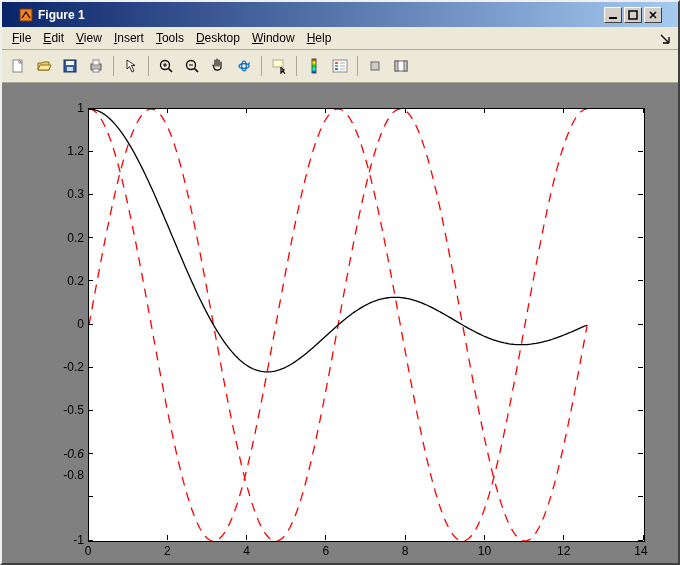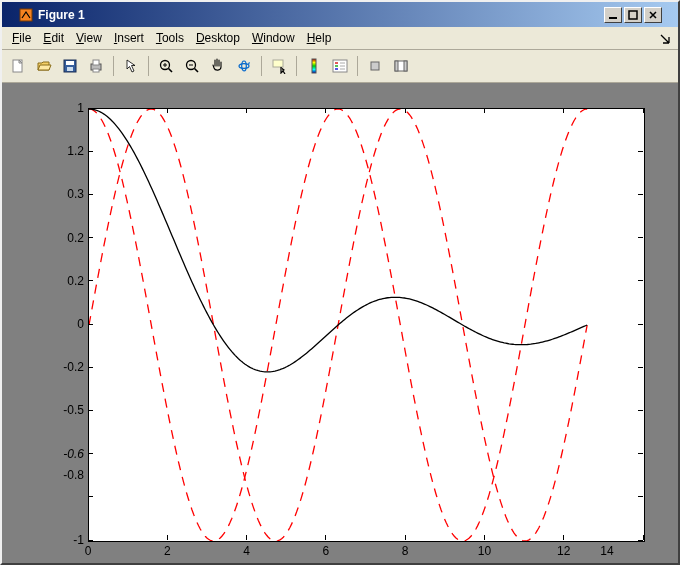--- a/index.html
+++ b/index.html
@@ -333,18 +333,18 @@
       <div class="tick-mark" style="left: 323.357px; top: 25px; width: 1px; height: 5px;"></div>
       <div class="tick-label xtick" style="left: 403.143px; top: 461px;">8</div>
       <div class="tick-mark" style="left: 402.643px; top: 452px; width: 1px; height: 5px;"></div>
       <div class="tick-mark" style="left: 402.643px; top: 25px; width: 1px; height: 5px;"></div>
       <div class="tick-label xtick" style="left: 482.429px; top: 461px; text-align: center;">10</div>
       <div class="tick-mark" style="left: 481.929px; top: 452px; width: 1px; height: 5px;"></div>
       <div class="tick-mark" style="left: 481.929px; top: 25px; width: 1px; height: 5px;"></div>
       <div class="tick-label xtick" style="left: 561.714px; top: 461px;">12</div>
       <div class="tick-mark" style="left: 561.214px; top: 452px; width: 1px; height: 5px;"></div>
       <div class="tick-mark" style="left: 561.214px; top: 25px; width: 1px; height: 5px;"></div>
-      <div class="tick-label xtick" style="left: 605px; top: 461px;">14</div>
+      <div class="tick-label xtick" style="left: 639px; top: 461px;">14</div>
       <div class="tick-mark" style="left: 640.5px; top: 452px; width: 1px; height: 5px;"></div>
       <div class="tick-mark" style="left: 640.5px; top: 25px; width: 1px; height: 5px;"></div>
     </div>
 
 </div>
 
 </body></html>

